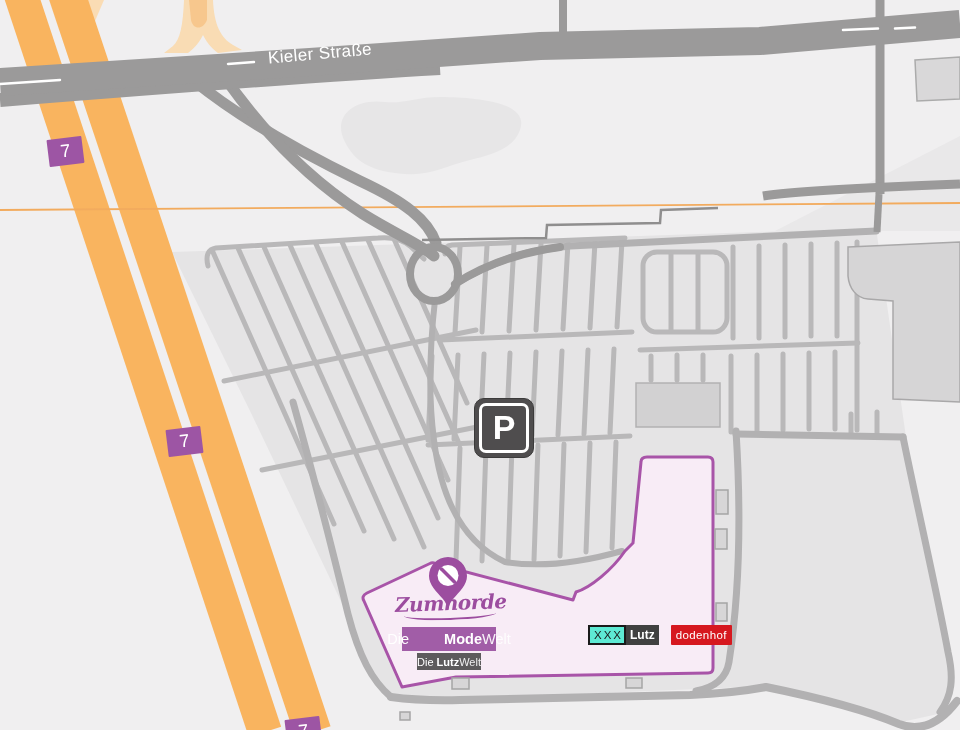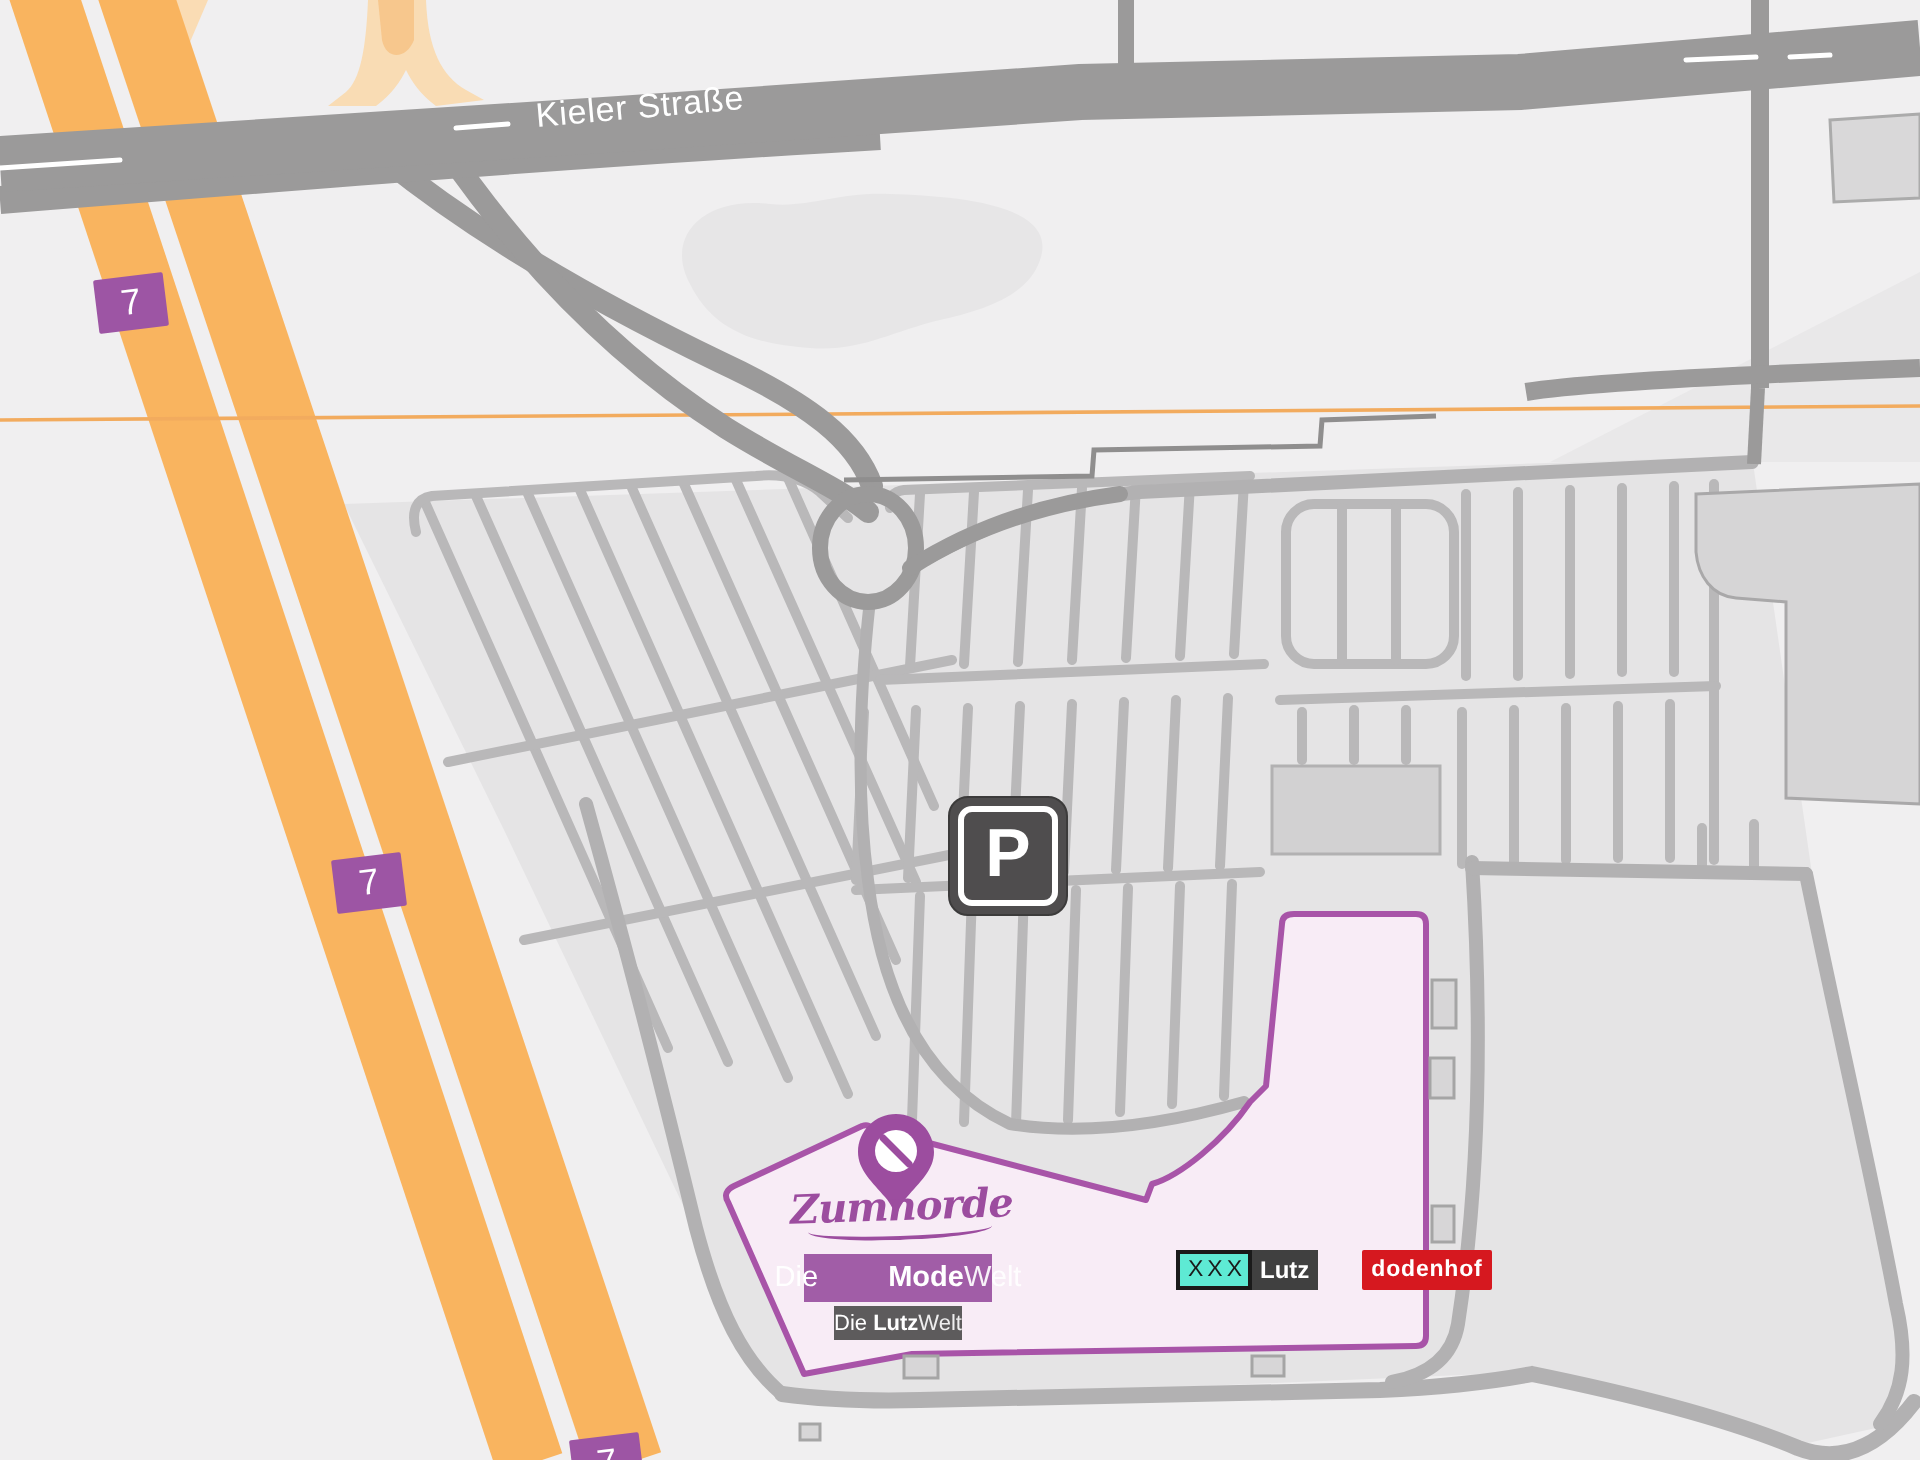--- a/index.html
+++ b/index.html
@@ -27,22 +27,22 @@
   .modewelt .l{font-weight:400;opacity:.92;}
   .sportwelt{width:64px;height:17px;background:#5d5b5c;color:#fff;font-size:11px;
              display:flex;align-items:center;justify-content:center;white-space:pre;}
   .sportwelt .b{font-weight:700;}
   .sportwelt .l{opacity:.9;}
   .logos{display:flex;align-items:stretch;height:20px;}
   .xxx{border:2px solid #1a1a1a;background:#5eead4;color:#1a1a1a;font-weight:400;font-size:11.5px;
        letter-spacing:2px;display:flex;align-items:center;padding:0 1px 0 4px;box-sizing:border-box;}
   .lutz{background:#404040;color:#fff;font-weight:700;font-size:12px;display:flex;
         align-items:center;padding:0 4px;}
-  .dodenhof{background:#d6181f;color:#fff;font-weight:700;font-size:11.5px;letter-spacing:.4px;
-        display:flex;align-items:center;padding:0 5px;margin-left:22px;border-radius:1px;}
+  .dodenhof{background:#d6181f;color:#fff;font-weight:400;font-size:11.5px;letter-spacing:.4px;
+        display:flex;align-items:center;padding:0 5px;margin-left:12px;border-radius:1px;}
 </style>
 </head>
 <body>
 
 <div id="stage">
 
   <svg width="960" height="730" viewBox="0 0 960 730">
 
     <rect x="0" y="0" width="960" height="730" fill="#f0eff0"></rect>
 

